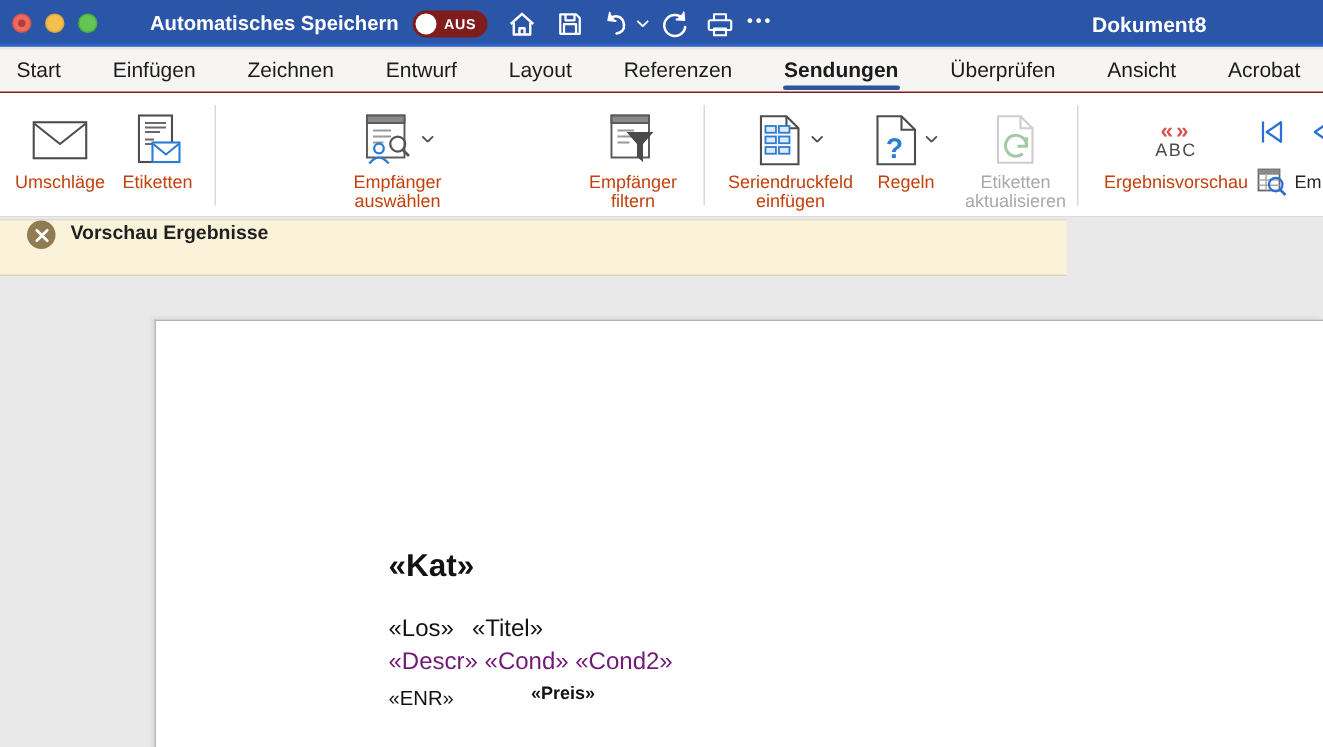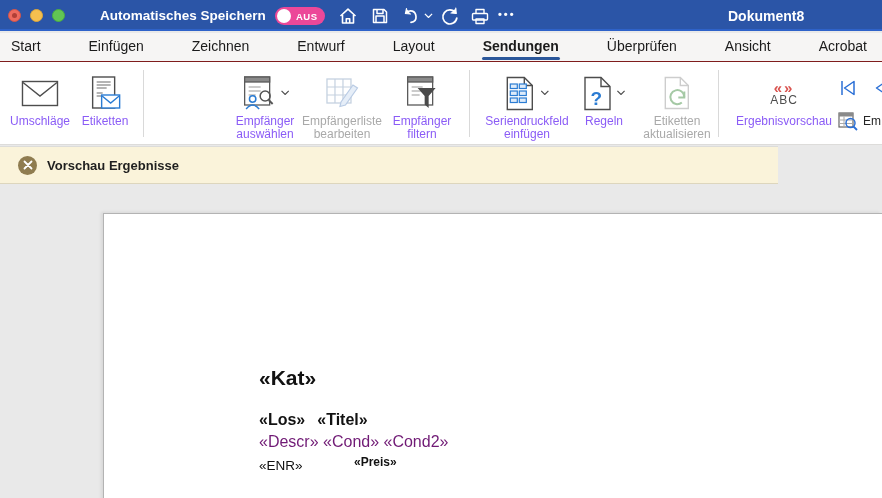--- a/index.html
+++ b/index.html
@@ -10,21 +10,21 @@
   .titlebar { position:absolute; left:0; top:0; width:882px; height:31px;
     background:#2b55a7; border-bottom:2px solid #2e62c9; color:#fff; }
   .tl { position:absolute; top:9px; width:13px; height:13px; border-radius:50%; }
   .tl.red   { left:8px;  background:#ed6a5e; border:1px solid #d55549; }
   .tl.red::after { content:""; position:absolute; left:3px; top:3px; width:5px; height:5px;
     border-radius:50%; background:#b13f36; }
   .tl.yellow{ left:30px; background:#f5bf4f; border:1px solid #dca63b; }
   .tl.green { left:52px; background:#62c554; border:1px solid #4caf41; }
   .autosave-label { position:absolute; left:100px; top:8px; font-size:13.5px; font-weight:700; }
   .toggle { position:absolute; left:275px; top:7px; width:50px; height:18px;
-    background:#ec4899; border-radius:9px; }
+    background:#7f1d1d; border-radius:9px; }
   .toggle .knob { position:absolute; left:2px; top:2px; width:14px; height:14px;
     background:#fff; border-radius:50%; }
   .toggle .state { position:absolute; left:21px; top:4px; font-size:9.5px; font-weight:700;
     letter-spacing:.5px; color:#fff; }
   .tb-icon { position:absolute; top:6px; width:20px; height:20px; }
   .tb-icon svg { width:100%; height:100%; }
   .tb-chevron { position:absolute; top:13px; width:9px; height:6px; }
   .tb-ellipsis { position:absolute; left:498px; top:8px; font-size:11px; letter-spacing:2px;
     font-weight:700; }
   .doc-title { position:absolute; left:728px; top:8px; font-size:14px; font-weight:700; }
@@ -39,49 +39,49 @@
   .tab.active::after { content:""; position:absolute; left:0; right:0; bottom:1px;
     height:3px; border-radius:2px; background:#2b579a; }
 
   
   .ribbon { position:absolute; left:0; top:62px; width:882px; height:83px; background:#fff;
     border-bottom:1px solid #dddcda; }
   .rb-divider { position:absolute; top:8px; height:67px; width:1px; background:#d9d9d9; }
   .rb-btn { position:absolute; top:9px; transform:translateX(-50%);
     display:flex; flex-direction:column; align-items:center; }
   .rb-iconrow { height:44px; display:flex; align-items:center; gap:4px; }
-  .rb-label { font-size:12px; line-height:13px; color:#8b5cf6; text-align:center; white-space:nowrap; }
+  .rb-label { font-size:12px; line-height:13px; color:#c2410c; text-align:center; white-space:nowrap; }
   .rb-btn.disabled .rb-label { color:#a9a9a9; }
   .chev { width:9px; height:6px; }
   .abc-glyphs { font-size:15px; font-weight:700; color:#d9534f; letter-spacing:2px;
     line-height:13px; text-align:center; }
   .abc-text { font-size:12px; color:#4d4d4d; letter-spacing:1px; line-height:12px; text-align:center; }
   .rb-right { position:absolute; left:838px; top:9px; width:60px; }
   .rb-nav-row { height:34px; display:flex; align-items:center; gap:14px; }
   .rb-search-row { margin-top:6px; display:flex; align-items:center; gap:5px; }
   .rb-search-row .mini-label { font-size:12px; color:#262626; white-space:nowrap; }
 
   
-  .notice { position:absolute; left:0; top:146px; width:778px; height:38px;
+  .notice { position:absolute; left:0; top:146px; width:711px; height:38px;
     background:#faf3da; border-top:1px solid #dcdcda; border-bottom:1px solid #ddd6bd;
-    display:flex; align-items:center; padding-left:18px; }
+    display:flex; padding-left:18px; }
   .notice-close { width:19px; height:19px; border-radius:50%; background:#8f7c50;
     position:relative; flex:0 0 auto; }
   .notice-close svg { position:absolute; left:4.5px; top:4.5px; width:10px; height:10px; }
   .notice-title { font-size:13px; font-weight:700; color:#1f1f1f; margin-left:10px; }
   .notice-msg { font-size:13px; color:#1f1f1f; margin-left:13px; }
 
   
   .workspace { position:absolute; left:0; top:185px; width:882px; height:313px; background:#e9e9e9; }
   .page { position:absolute; left:103px; top:28px; width:779px; height:305px; background:#fff;
     border-top:1px solid #b3b3b3; border-left:1px solid #b3b3b3;
     box-shadow:-2px -1px 3px rgba(0,0,0,.08); }
   .doc-heading { position:absolute; left:155px; top:152px; font-size:21px; font-weight:700;
     color:#121212; }
-  .doc-row1 { position:absolute; left:155px; top:197px; font-size:16px; font-weight:700; color:#121212; }
+  .doc-row1 { position:absolute; left:155px; top:197px; font-size:16px; font-weight:400; color:#121212; }
   .doc-row1 .g { margin-left:12px; }
   .doc-row2 { position:absolute; left:155px; top:219px; font-size:16px; color:#701a75; }
   .doc-row3 { position:absolute; left:155px; top:241px; height:20px; color:#121212; }
   .doc-row3 .enr { font-size:13.5px; position:absolute; left:0; top:3px; }
   .doc-row3 .preis { font-size:12px; font-weight:700; position:absolute; left:95px; top:0; }
 
   svg { display:block; }
 </style>
 </head>
 <body>
@@ -140,20 +140,21 @@
 
   <span class="doc-title">Dokument8</span>
 </div>
 
 <div class="tabbar">
   <span class="tab">Start</span>
   <span class="tab">Einfügen</span>
   <span class="tab">Zeichnen</span>
   <span class="tab">Entwurf</span>
   <span class="tab">Layout</span>
+  <span class="tab">Referenzen</span>
   <span class="tab active">Sendungen</span>
   <span class="tab">Überprüfen</span>
   <span class="tab">Ansicht</span>
   <span class="tab">Acrobat</span>
 </div>
 
 <div class="ribbon">
 
   <div class="rb-btn" style="left:40px">
     <div class="rb-iconrow">
@@ -205,33 +206,20 @@
       <span class="chev">
         <svg viewBox="0 0 10 6" fill="none" stroke="#4d4d4d" stroke-width="1.3">
             <path d="M1 1 L5 5 L9 1"></path>
           </svg>
         </span>
     </div>
     <div class="rb-label">Empfänger</div>
     <div class="rb-label">auswählen</div>
   </div>
 
-  <div class="rb-btn disabled" style="left:342px">
-    <div class="rb-iconrow">
-      <span>
-        <svg width="36" height="34" viewBox="0 0 36 34" fill="none">
-          <rect x="3" y="3" width="24" height="24" fill="#fff" stroke="#c5d1e0" stroke-width="1.3"></rect>
-          <path d="M3 11 h24 M3 19 h24 M11 3 v24 M19 3 v24" stroke="#c5d1e0" stroke-width="1.2"></path>
-          <path d="M17 26 L29 9 l4.5 3 L21.5 29 l-5.5 1.5 z" fill="#e6eef8" stroke="#b9cbe4" stroke-width="1.2"></path>
-        </svg>
-        </span>
-    </div>
-    <div class="rb-label">Empfängerliste</div>
-    <div class="rb-label">bearbeiten</div>
-  </div>
 
   <div class="rb-btn" style="left:422px">
     <div class="rb-iconrow">
       <span>
         <svg width="34" height="35" viewBox="0 0 34 35" fill="none">
           <rect x="3" y="1" width="25" height="28" fill="#fff" stroke="#5a5a5a" stroke-width="1.3"></rect>
           <rect x="3" y="1" width="25" height="5" fill="#8a8a8a" stroke="#5a5a5a" stroke-width="1.3"></rect>
           <g stroke="#9a9a9a" stroke-width="1.2">
               <path d="M7 11 h11 M7 15 h11 M7 19 h8"></path>
             </g>

